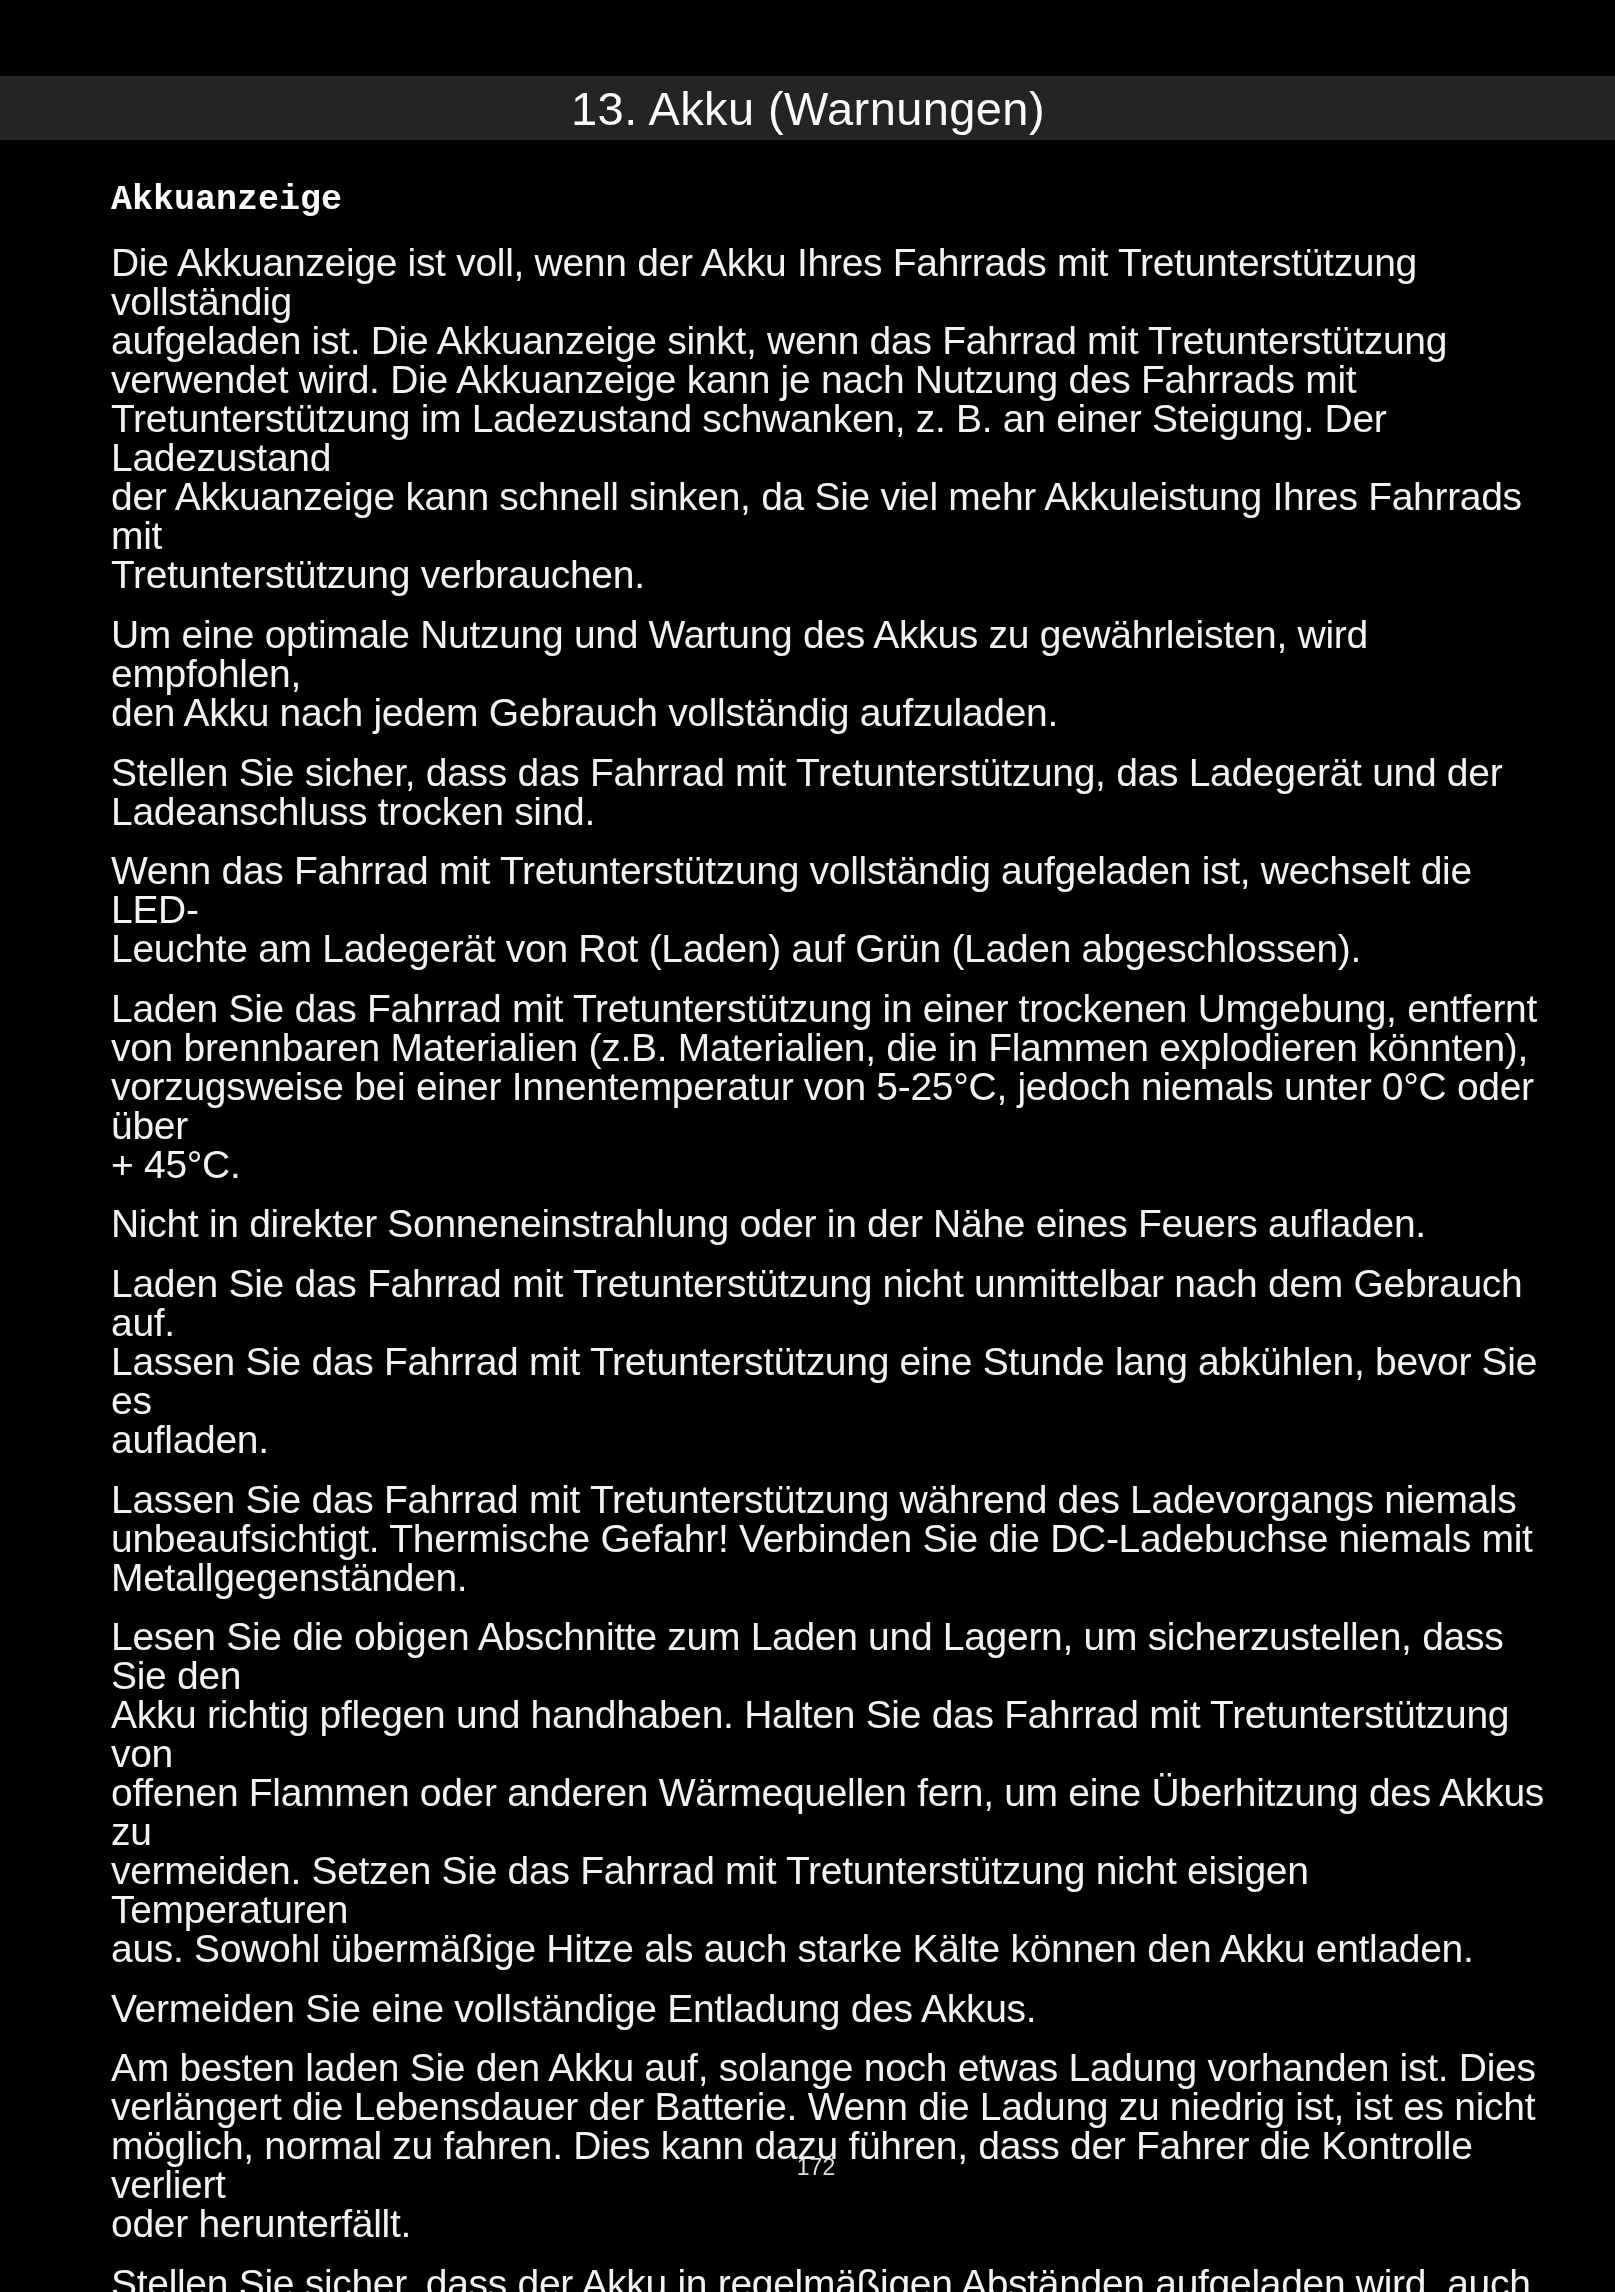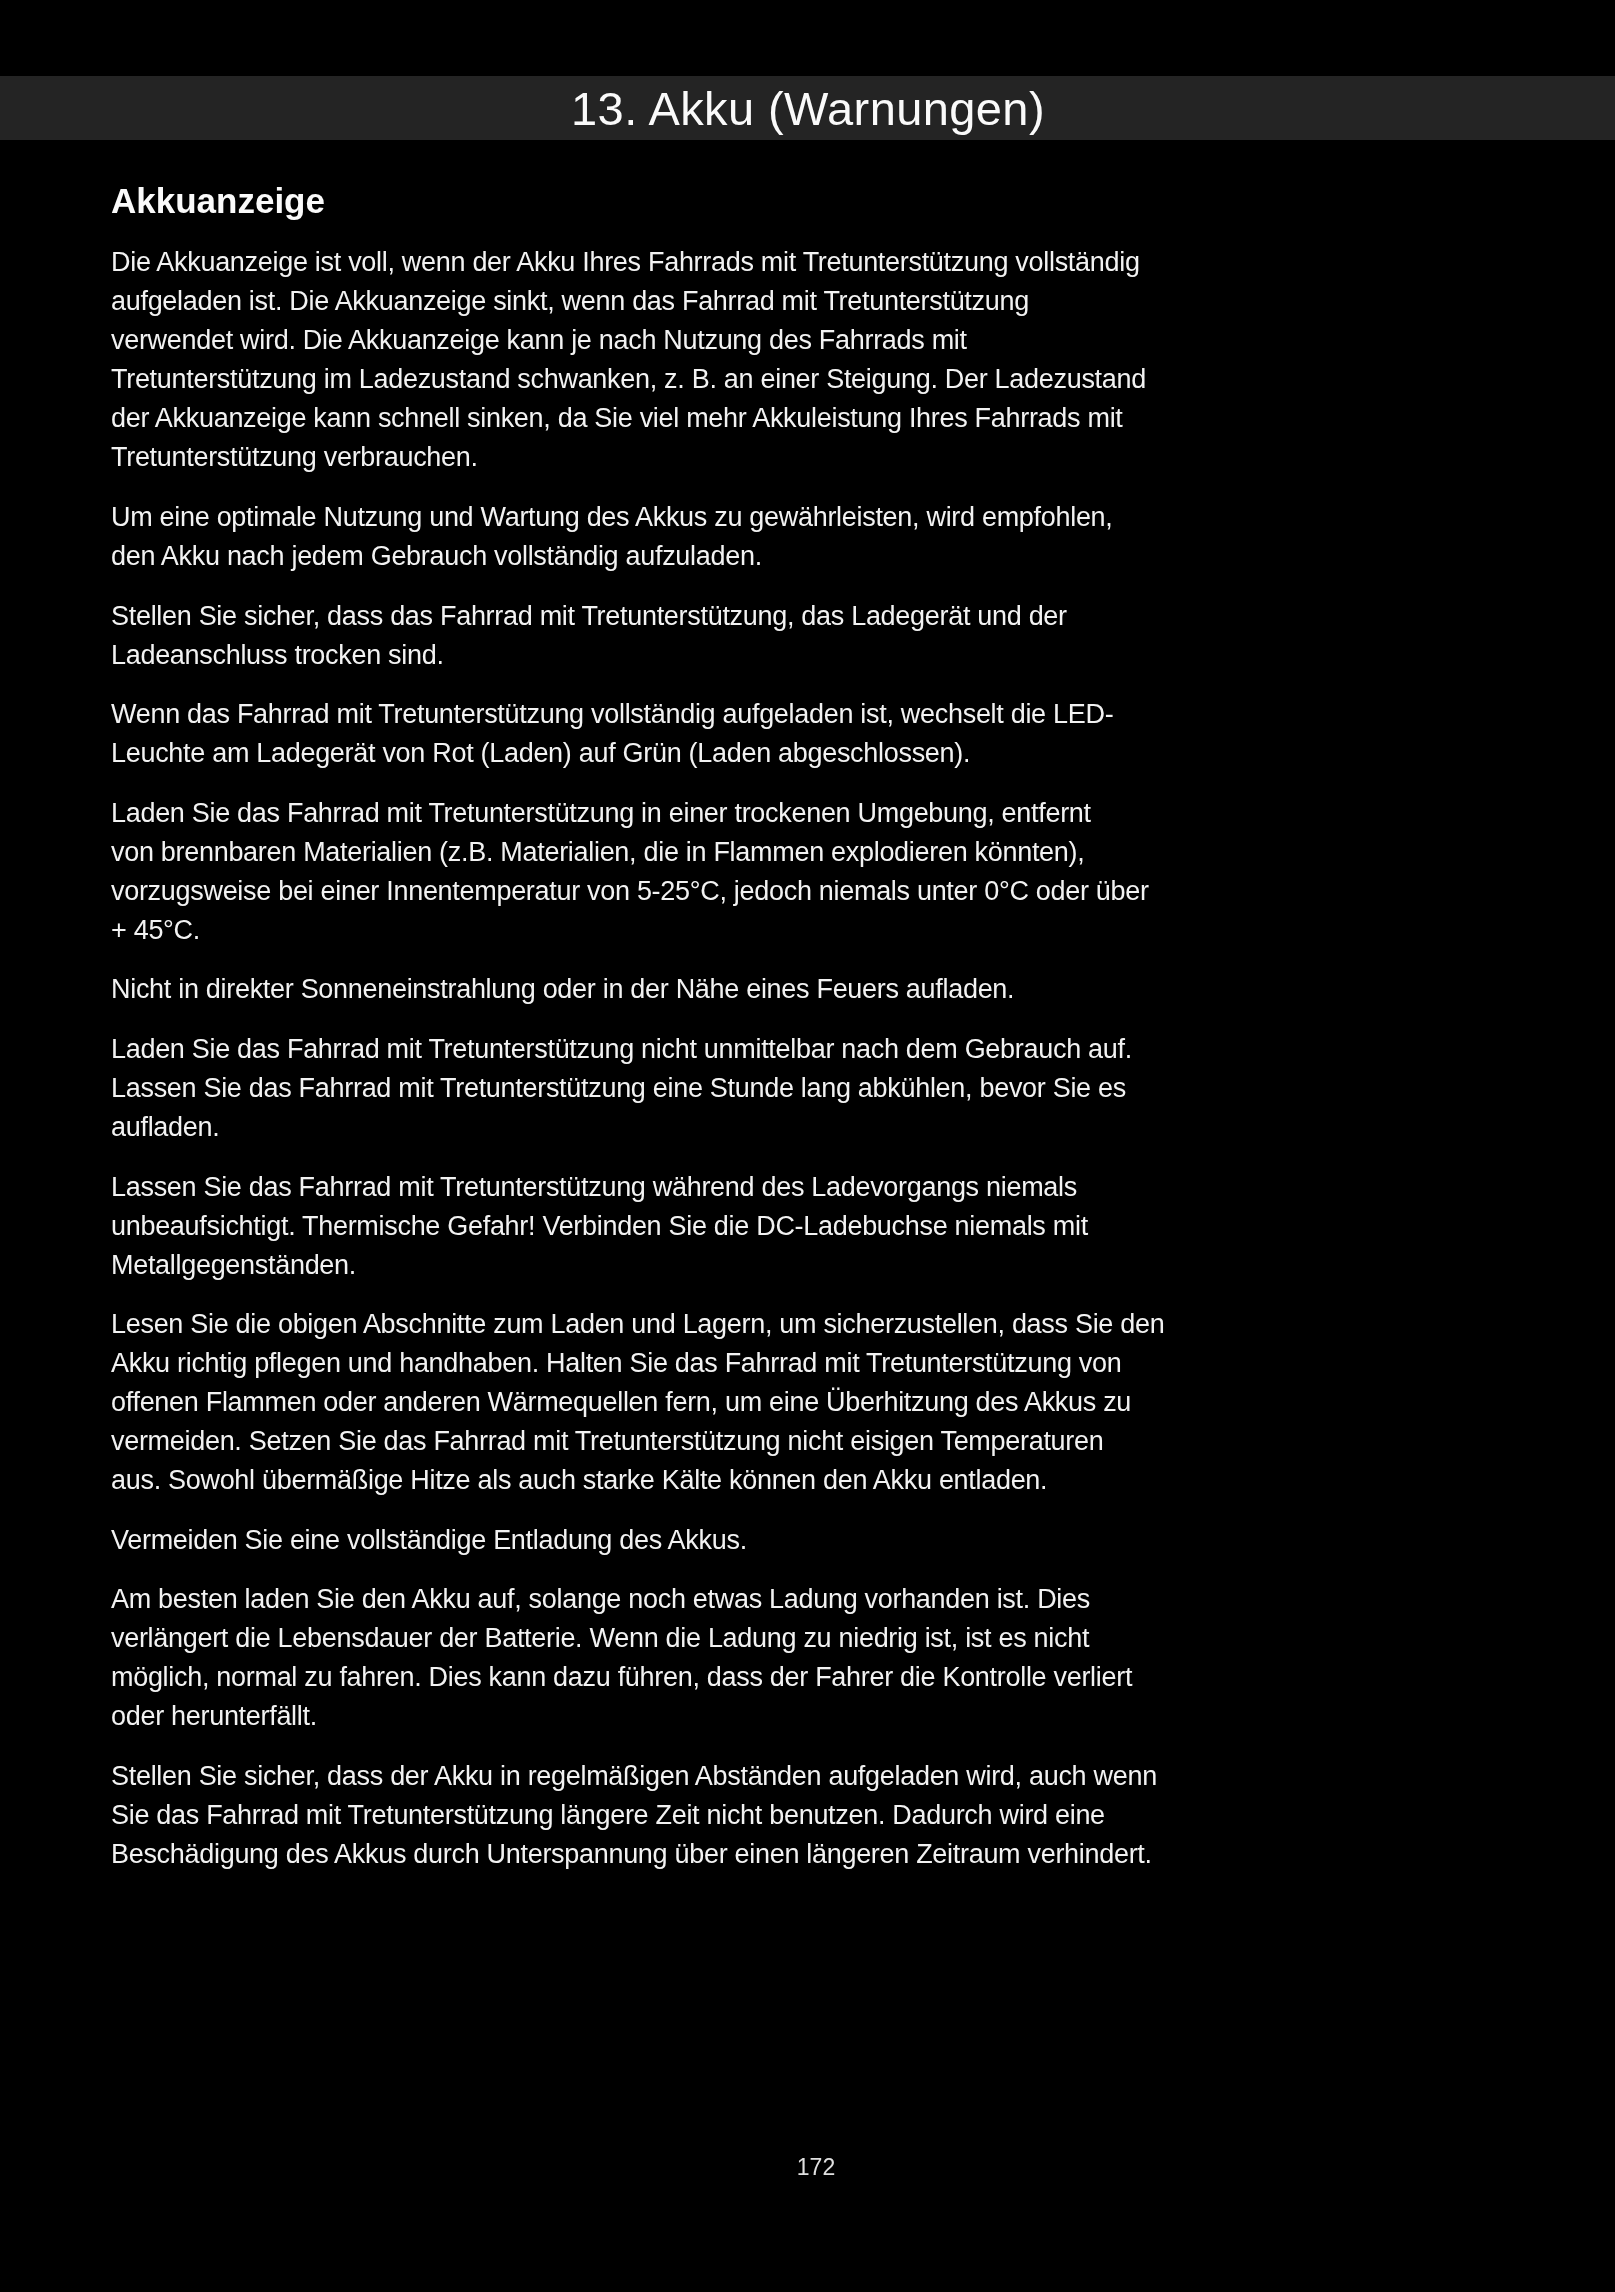--- a/index.html
+++ b/index.html
@@ -48,23 +48,24 @@
     left: 111px;
     width: 1433px;
   }
   .section-heading {
     margin-top: 39px;
     margin-bottom: 22.4px;
     font-size: 35px;
     line-height: 41px;
     font-weight: 600;
     color: var(--bright);
+    font-family: Liberation Mono, monospace;
   }
   .para {
-    font-size: 27px;
+    font-size: 39px;
     line-height: 39px;
     font-weight: 300;
     letter-spacing: -0.3px;
     color: var(--text);
     margin-bottom: 20.6px;
     white-space: pre-line;
   }
   .footer-page-number {
     position: absolute;
     top: 2156px;

